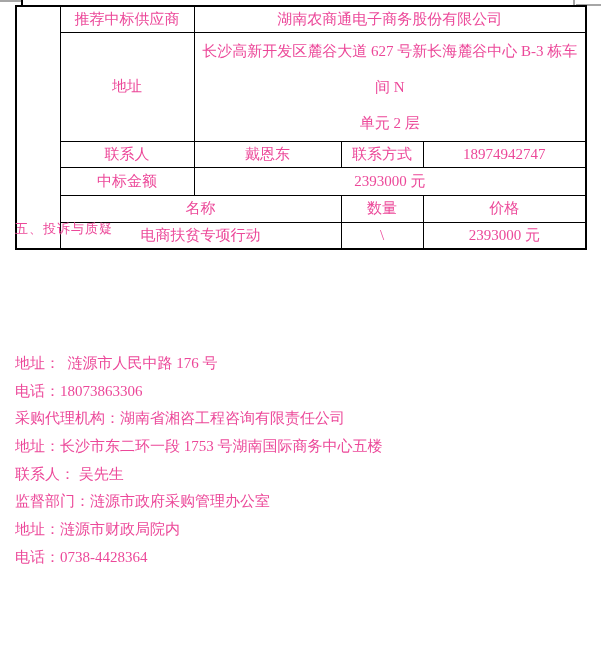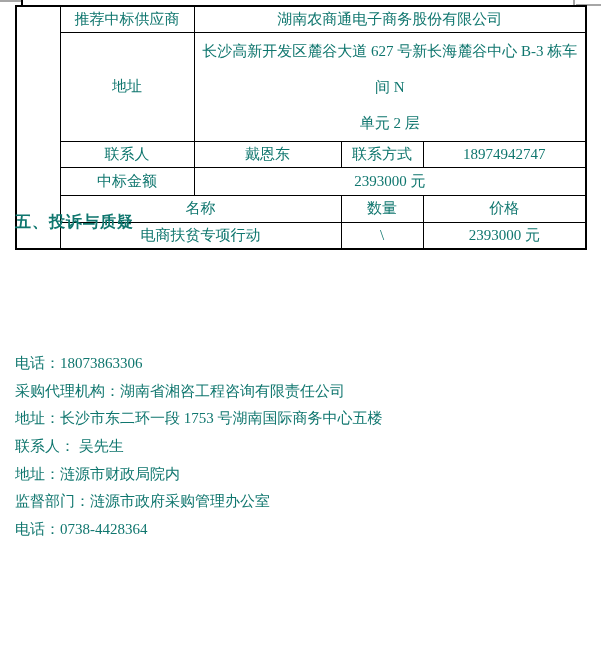--- a/index.html
+++ b/index.html
@@ -3,21 +3,21 @@
 <meta charset="utf-8">
 <style>
   * { margin: 0; padding: 0; box-sizing: border-box; }
   html, body { background: #ffffff; }
   .page {
     position: relative;
     width: 615px;
     height: 659px;
     background: #ffffff;
     font-family: "Liberation Serif", "DejaVu Serif", serif;
-    color: #0f766e;
+    color: #ec4899;
     overflow: hidden;
   }
   
   .artifact { position: absolute; }
   .a-grey-h-left  { left: 0;   top: 0; width: 22px; height: 2px; background: #a6a6a6; }
   .a-black-v-left { left: 21px; top: 0; width: 2px;  height: 6px; background: #000; }
   .a-grey-v-right { left: 573px; top: 0; width: 2px; height: 5px; background: #a6a6a6; }
   .a-grey-h-right { left: 576px; top: 4px; width: 25px; height: 2px; background: #a6a6a6; }
 
   
@@ -36,23 +36,23 @@
     line-height: 1.35;
     padding: 0 2px;
     overflow: hidden;
   }
   .addr-line { line-height: 36px; }
 
   
   .section-heading {
     position: absolute;
     left: 15px;
-    top: 212px;
-    font-size: 16px;
-    font-weight: bold;
+    top: 220px;
+    font-size: 13px;
+    font-weight: normal;
     letter-spacing: 1px;
   }
   .complaint-paragraph {
     position: absolute;
     left: 15px;
     top: 246px;
     width: 565px;
     font-size: 15px;
     line-height: 27.5px;
     text-align: justify;
@@ -124,22 +124,23 @@
         <td>2393000 元</td>
       </tr>
     </tbody>
       </table>
   </div>
 
   <div class="section-heading">五、投诉与质疑</div>
 
 
   <div class="contact-list">
+    <div class="contact-line">地址：  涟源市人民中路 176 号</div>
     <div class="contact-line">电话：18073863306</div>
     <div class="contact-line">采购代理机构：湖南省湘咨工程咨询有限责任公司</div>
     <div class="contact-line">地址：长沙市东二环一段 1753 号湖南国际商务中心五楼</div>
     <div class="contact-line">联系人： 吴先生</div>
+    <div class="contact-line">监督部门：涟源市政府采购管理办公室</div>
     <div class="contact-line">地址：涟源市财政局院内</div>
-    <div class="contact-line">监督部门：涟源市政府采购管理办公室</div>
     <div class="contact-line">电话：0738-4428364</div>
   </div>
 
 </div>
 
 </body></html>

